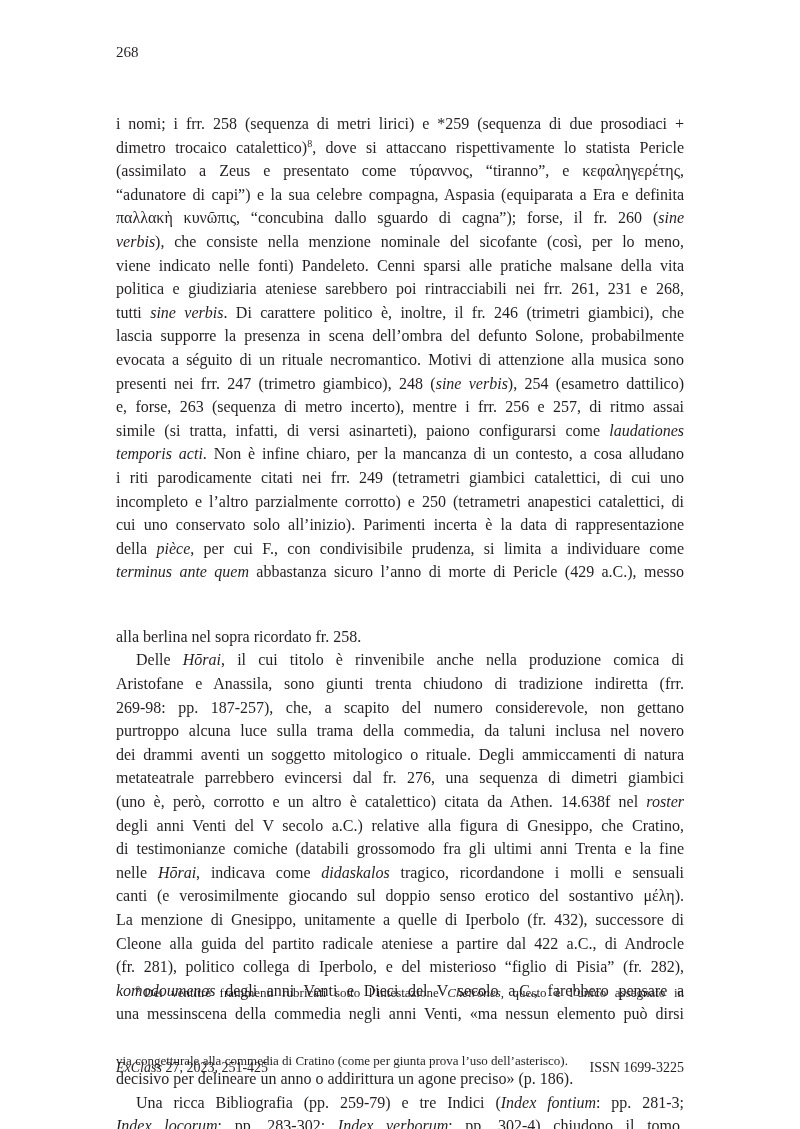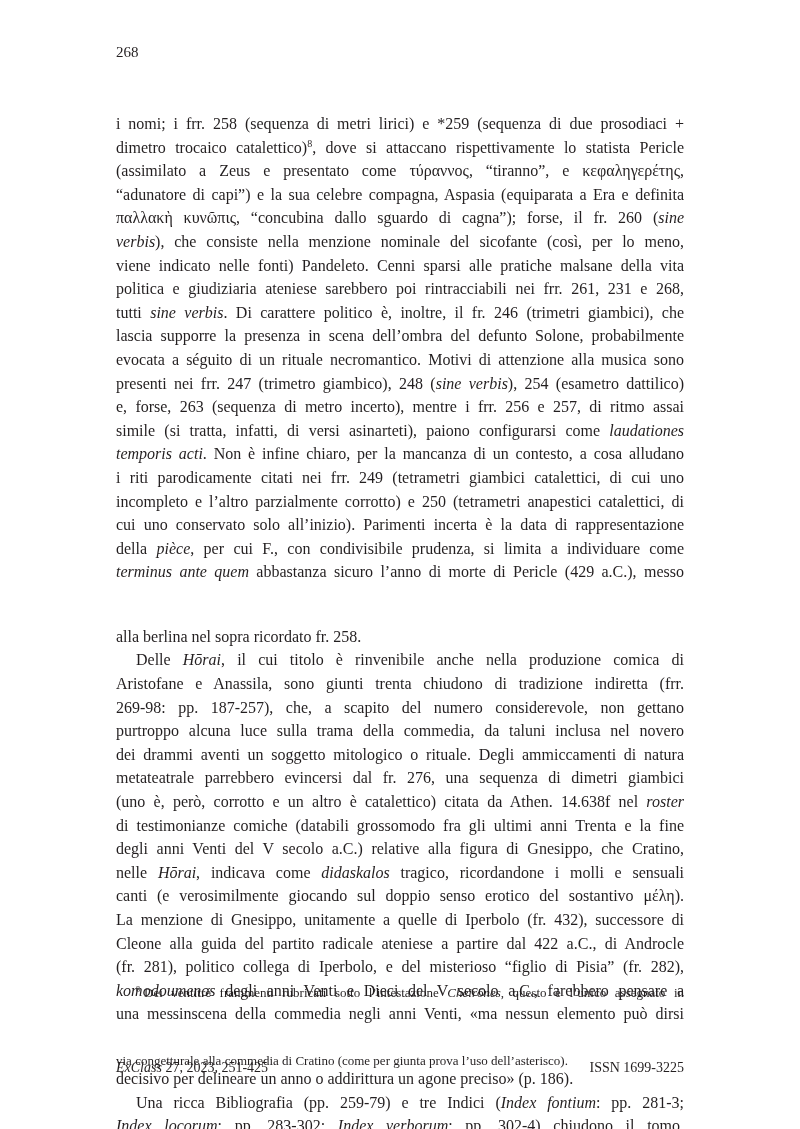--- a/index.html
+++ b/index.html
@@ -53,22 +53,22 @@
     <div class="line"><span>della </span><i>pièce</i><span>, per cui F., con condivisibile prudenza, si limita a individuare come</span></div>
     <div class="line"><i>terminus ante quem</i><span> abbastanza sicuro l’anno di morte di Pericle (429 a.C.), messo</span></div>
     <div class="line last"><span>alla berlina nel sopra ricordato fr. 258.</span></div>
     <div class="line indent"><span>Delle </span><i>Hōrai</i><span>, il cui titolo è rinvenibile anche nella produzione comica di</span></div>
     <div class="line"><span>Aristofane e Anassila, sono giunti trenta chiudono di tradizione indiretta (frr.</span></div>
     <div class="line"><span>269-98: pp. 187-257), che, a scapito del numero considerevole, non gettano</span></div>
     <div class="line"><span>purtroppo alcuna luce sulla trama della commedia, da taluni inclusa nel novero</span></div>
     <div class="line"><span>dei drammi aventi un soggetto mitologico o rituale. Degli ammiccamenti di natura</span></div>
     <div class="line"><span>metateatrale parrebbero evincersi dal fr. 276, una sequenza di dimetri giambici</span></div>
     <div class="line"><span>(uno è, però, corrotto e un altro è catalettico) citata da Athen. 14.638f nel </span><i>roster</i></div>
+    <div class="line"><span>degli anni Venti del V secolo a.C.) relative alla figura di Gnesippo, che Cratino,</span></div>
     <div class="line"><span>di testimonianze comiche (databili grossomodo fra gli ultimi anni Trenta e la fine</span></div>
-    <div class="line"><span>degli anni Venti del V secolo a.C.) relative alla figura di Gnesippo, che Cratino,</span></div>
     <div class="line"><span>nelle </span><i>Hōrai</i><span>, indicava come </span><i>didaskalos</i><span> tragico, ricordandone i molli e sensuali</span></div>
     <div class="line"><span>canti (e verosimilmente giocando sul doppio senso erotico del sostantivo μέλη).</span></div>
     <div class="line"><span>La menzione di Gnesippo, unitamente a quelle di Iperbolo (fr. 432), successore di</span></div>
     <div class="line"><span>Cleone alla guida del partito radicale ateniese a partire dal 422 a.C., di Androcle</span></div>
     <div class="line"><span>(fr. 281), politico collega di Iperbolo, e del misterioso “figlio di Pisia” (fr. 282),</span></div>
     <div class="line"><i>komodoumenos</i><span> degli anni Venti e Dieci del V secolo a.C., farebbero pensare a</span></div>
     <div class="line"><span>una messinscena della commedia negli anni Venti, «ma nessun elemento può dirsi</span></div>
     <div class="line last"><span>decisivo per delineare un anno o addirittura un agone preciso» (p. 186).</span></div>
     <div class="line indent"><span>Una ricca Bibliografia (pp. 259-79) e tre Indici (</span><i>Index fontium</i><span>: pp. 281-3;</span></div>
     <div class="line"><i>Index locorum</i><span>: pp. 283-302; </span><i>Index verborum</i><span>: pp. 302-4) chiudono il tomo,</span></div>

